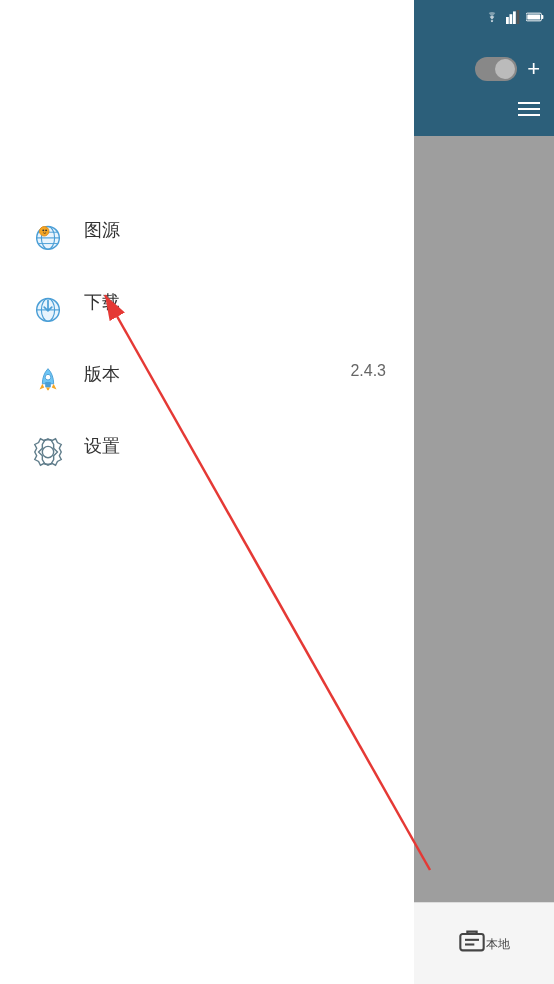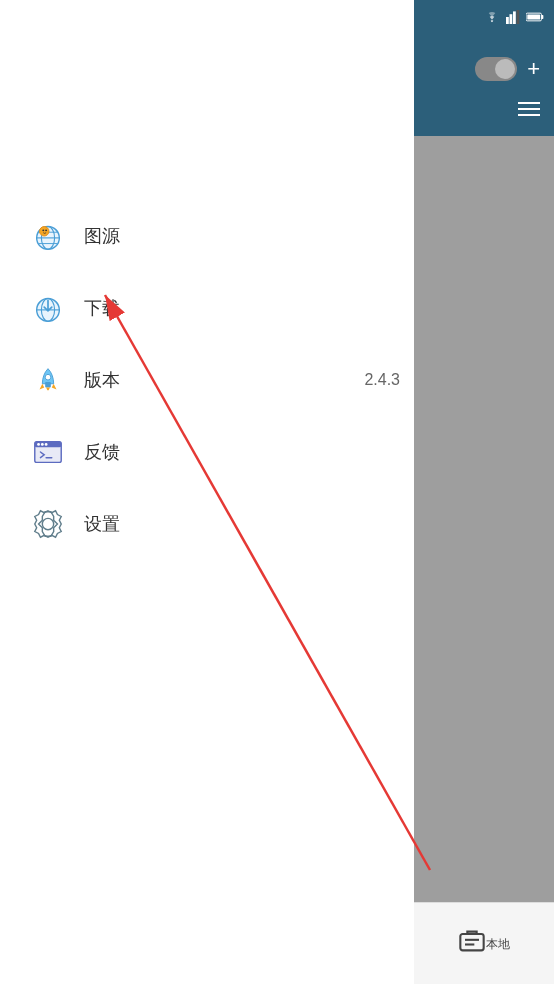--- a/index.html
+++ b/index.html
@@ -137,21 +137,21 @@
       top: 0;
       left: 0;
       width: 414px;
       height: 984px;
       background: #fff;
       padding-top: 200px;
     }
 
     .menu-item {
       display: flex;
-      align-items: center;
+      align-items: flex-start;
       padding: 18px 30px;
       cursor: pointer;
       position: relative;
     }
 
     .menu-icon {
       width: 36px;
       height: 36px;
       margin-right: 18px;
       flex-shrink: 0;
@@ -160,21 +160,21 @@
       justify-content: center;
     }
 
     .menu-label {
       font-size: 18px;
       color: #333;
     }
 
     .menu-value {
       position: absolute;
-      right: 14px;
+      right: 28px;
       font-size: 16px;
       color: #666;
     }
 
     
     .arrow-overlay {
       position: absolute;
       top: 0;
       left: 0;
       width: 554px;
@@ -288,35 +288,20 @@
         <path d="M12 22 L9 28 L14 26Z" fill="#f5a623"></path>
         <path d="M24 22 L27 28 L22 26Z" fill="#f5a623"></path>
 
         <path d="M16 26 Q18 32 20 26" fill="#f5a623"></path>
       </svg>
     </div>
     <span class="menu-label">版本</span>
     <span class="menu-value">2.4.3</span>
   </div>
 
-  <div class="menu-item">
-    <div class="menu-icon">
-      <svg class="icon-svg" viewBox="0 0 36 36" fill="none">
-
-        <rect x="4" y="7" width="28" height="22" rx="2" fill="#e8eaf6" stroke="#5c6bc0" stroke-width="1.5"></rect>
-        <rect x="4" y="7" width="28" height="6" rx="2" fill="#5c6bc0"></rect>
-        <circle cx="8" cy="10" r="1.5" fill="white"></circle>
-        <circle cx="12" cy="10" r="1.5" fill="white"></circle>
-        <circle cx="16" cy="10" r="1.5" fill="white"></circle>
-        <path d="M10 18 L14 21 L10 24" stroke="#5c6bc0" stroke-width="1.5" fill="none" stroke-linecap="round"></path>
-        <line x1="16" y1="24" x2="22" y2="24" stroke="#5c6bc0" stroke-width="1.5" stroke-linecap="round"></line>
-      </svg>
-    </div>
-    <span class="menu-label">反馈</span>
-  </div>
 
   <div class="menu-item">
     <div class="menu-icon">
       <svg class="icon-svg" viewBox="0 0 36 36" fill="none">
 
         <path d="M18 4 L22 6 L26 4 L28 8 L32 10 L30 14 L32 18 L30 22 L32 26 L28 28 L26 32 L22 30 L18 32 L14 30 L10 32 L8 28 L4 26 L6 22 L4 18 L6 14 L4 10 L8 8 L10 4 L14 6 Z" fill="none" stroke="#607d8b" stroke-width="1.5"></path>
         <circle cx="18" cy="18" r="6" fill="none" stroke="#607d8b" stroke-width="1.5"></circle>
 
         <path d="M15 5 L21 5 L24 10 L24 14 L28 18 L24 22 L24 26 L21 31 L15 31 L12 26 L12 22 L8 18 L12 14 L12 10 Z" fill="none" stroke="#607d8b" stroke-width="1.5"></path>
       </svg>

